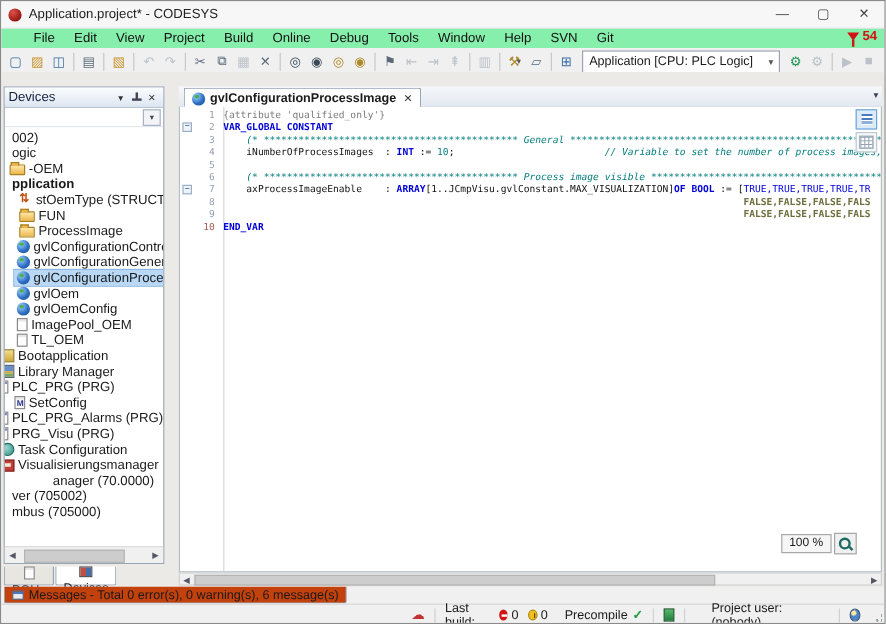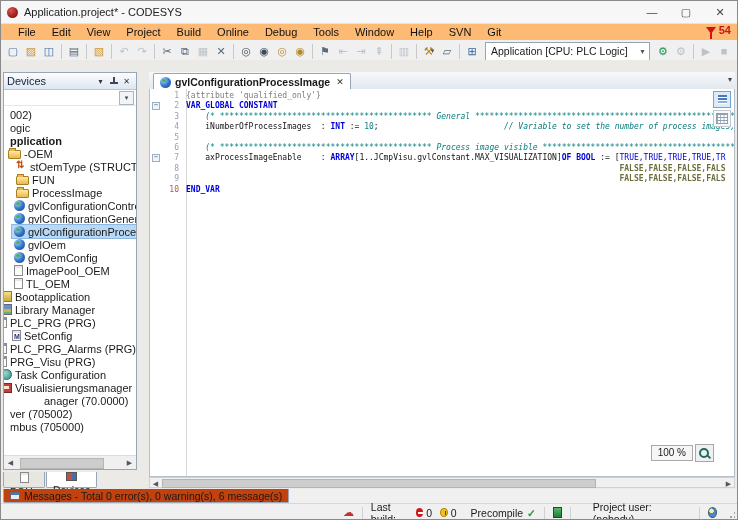--- a/index.html
+++ b/index.html
@@ -6,21 +6,21 @@
   body{width:738px;height:520px;position:relative;background:#f0f0f0;
        font-family:"Liberation Sans",sans-serif;font-size:11px;color:#1a1a1a;
        overflow:hidden;border:1px solid #8a8a8a;box-sizing:border-box;}
   
   .titlebar{height:22px;background:#f7f7f7;display:flex;align-items:center;padding-left:6px;border-bottom:1px solid #e3e3e3;}
   .appicon{width:11px;height:11px;border-radius:50%;background:radial-gradient(circle at 35% 30%,#e0524a,#8f1410 75%);margin-right:6px;flex:none;}
   .title{font-size:11px;color:#222;}
   .wincontrols{margin-left:auto;display:flex;height:22px;}
   .winbtn{width:34px;text-align:center;line-height:22px;font-size:11px;color:#444;}
   
-  .menubar{height:16px;display:flex;align-items:center;padding-left:9px;background:#fdba74;position:relative;}
+  .menubar{height:16px;display:flex;align-items:center;padding-left:19px;background:#86efac;position:relative;}
   .menu-item{padding:0 8px;line-height:16px;color:#111;}
   .notif{position:absolute;right:6px;top:0;display:flex;align-items:center;gap:3px;}
   .funnel{width:0;height:0;border-left:5px solid transparent;border-right:5px solid transparent;border-top:7px solid #d11414;position:relative;}
   .funnel:after{content:"";position:absolute;left:-1px;top:-1px;width:2px;height:6px;background:#d11414;}
   .notifcount{color:#d11414;font-weight:bold;font-size:11px;}
   
   .toolbar{height:22px;display:flex;align-items:center;padding:0 3px;background:#f0f0f0;border-bottom:1px solid #d9d9d9;}
   .tbtn{width:18px;height:18px;display:flex;align-items:center;justify-content:center;font-size:11px;flex:none;border-radius:2px;}
   .tsep{width:1px;height:15px;background:#c8c8c8;margin:0 3px;flex:none;}
   .cg-blue{color:#3a6ea5;} .cg-yellow{color:#c8922a;} .cg-gray{color:#5a6a7a;}
@@ -282,29 +282,29 @@
         <div class="trow">
           <span class="wrap" style="margin-left: 1px;">
             <span class="lab">002)</span>
           </span>
         </div>
         <div class="trow">
           <span class="wrap" style="margin-left: 1px;">
             <span class="lab">ogic</span>
           </span>
         </div>
+        <div class="trow">
+          <span class="wrap" style="margin-left: 2px;">
+            <span class="ic ic-folder"></span>
+            <span class="lab">-OEM</span>
+          </span>
+        </div>
         <div class="trow bold">
           <span class="wrap" style="margin-left: 1px;">
             <span class="lab">pplication</span>
-          </span>
-        </div>
-        <div class="trow">
-          <span class="wrap" style="margin-left: 2px;">
-            <span class="ic ic-folder"></span>
-            <span class="lab">-OEM</span>
           </span>
         </div>
         <div class="trow">
           <span class="wrap" style="margin-left: 10px;">
             <span class="ic ic-struct"></span>
             <span class="lab">stOemType (STRUCT)</span>
           </span>
         </div>
         <div class="trow">
           <span class="wrap" style="margin-left: 10px;">

